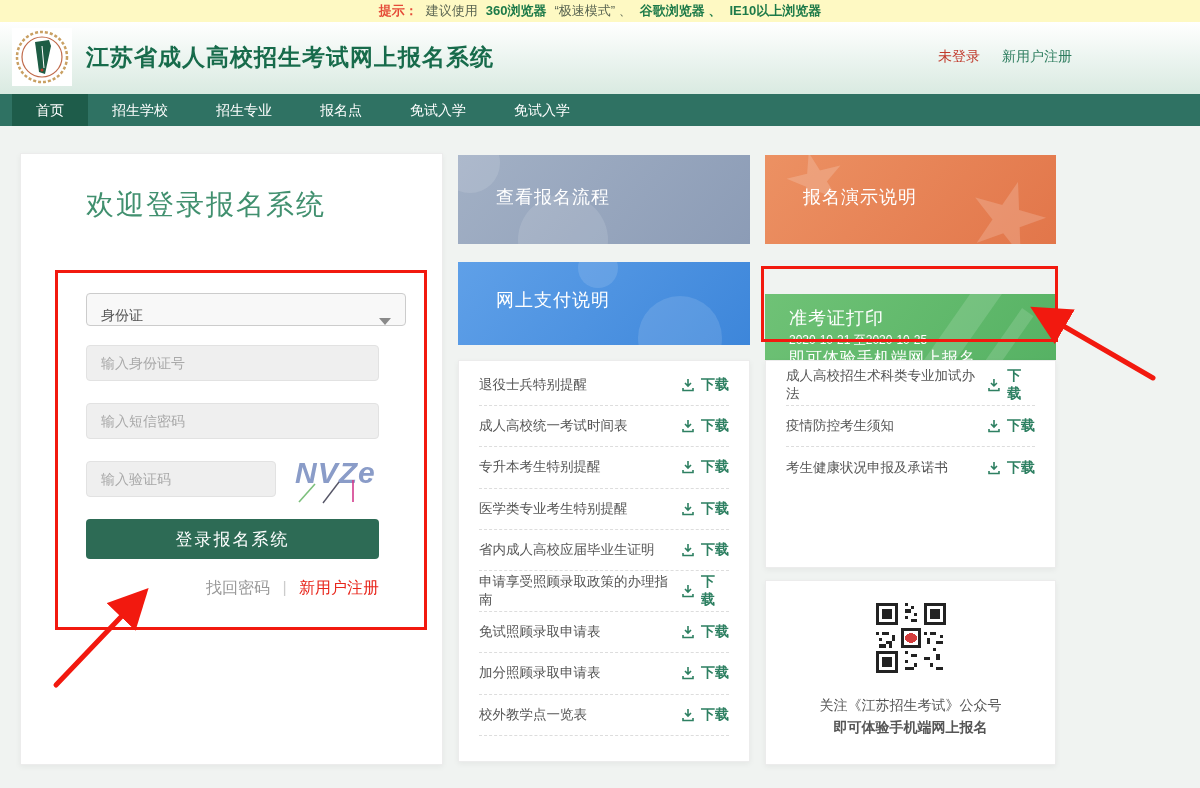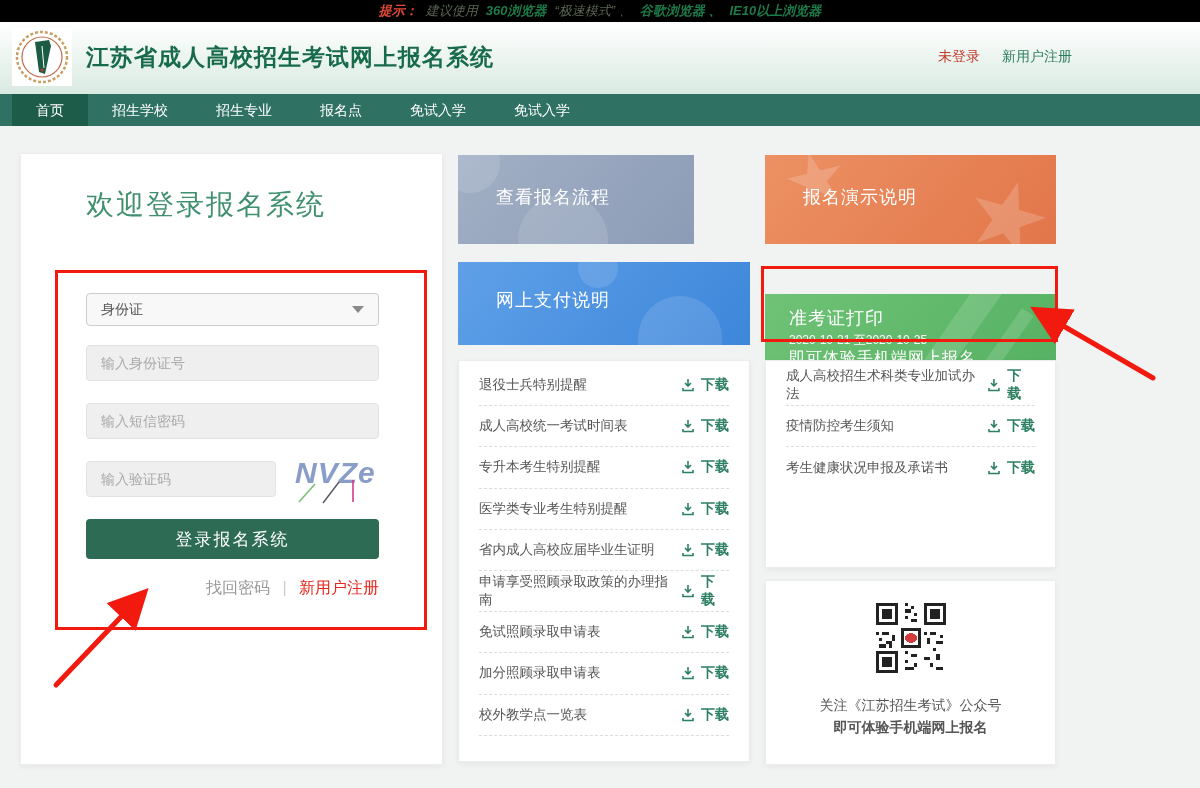--- a/index.html
+++ b/index.html
@@ -1,21 +1,21 @@
 <!DOCTYPE html>
 <html><head>
 <meta charset="utf-8">
 <style>
   * { margin:0; padding:0; box-sizing:border-box; }
   html,body { width:1200px; height:788px; overflow:hidden; }
   body { font-family:"Liberation Sans","DejaVu Sans",sans-serif; background:#f0f3f1; position:relative; }
 
   
-  .hint-bar { position:absolute; left:0; top:0; width:1200px; height:22px; background:#000000;
-              display:flex; align-items:center; justify-content:center; font-size:13px;font-style:italic; }
+  .hint-bar { position:absolute; left:0; top:0; width:1200px; height:22px; background:#fef9c3;
+              display:flex; align-items:center; justify-content:center; font-size:13px; }
   .hint-bar .seg { margin:0 4px; }
   .seg-red { color:#e54b38; font-weight:bold; }
   .seg-dark { color:#5a6552; }
   .seg-green { color:#1d7a49; font-weight:bold; }
 
   
   .header { position:absolute; left:0; top:22px; width:1200px; height:72px;
             background:linear-gradient(#ffffff, #d9eae1); }
   .logo { position:absolute; left:12px; top:6px; width:60px; height:58px; background:#fff;
           display:flex; align-items:center; justify-content:center; }
@@ -28,22 +28,22 @@
   .nav { position:absolute; left:0; top:94px; width:1200px; height:32px; background:#2f7263; display:flex; padding-left:12px; }
   .nav-item { color:#fff; font-size:14px; line-height:32px; padding:0 24px; cursor:pointer; }
   .nav-item.active { background:#1e5c4a; }
 
   
   .card { position:absolute; background:#fff; border:1px solid #ececec; box-shadow:0 2px 6px rgba(0,0,0,0.05); }
 
   
   .login-card { left:20px; top:153px; width:423px; height:612px; }
   .welcome-title { position:absolute; left:65px; top:32px; font-size:28px; color:#41906f; letter-spacing:2px; }
-  .id-select { position:absolute; left:65px; top:139px; width:293px; height:33px; background:#f8f8f8;
-               border:1px solid #cccccc; border-radius:4px; display:flex; align-items:center;
+  .id-select { position:absolute; left:65px; top:139px; width:320px; height:33px; background:#f8f8f8;
+               border:1px solid #cccccc; border-radius:4px; display:flex; align-items:flex-end;
                padding:0 14px; font-size:14px; color:#555; cursor:pointer; }
   .caret { margin-left:auto; width:0; height:0; border-left:6px solid transparent; border-right:6px solid transparent;
            border-top:7px solid #8a8a8a; }
   .form-input { position:absolute; left:65px; height:36px; background:#efefef; border:1px solid #e2e2e2;
                 border-radius:4px; padding:0 14px; font-size:14px; color:#555; width:293px; outline:none; }
   .form-input::placeholder { color:#a9a9a9; }
   .input-id { top:191px; }
   .input-sms { top:249px; }
   .input-captcha { top:307px; width:190px; }
   .captcha-box { position:absolute; left:268px; top:300px; width:94px; height:50px; cursor:pointer; }
@@ -52,21 +52,21 @@
   .login-btn { position:absolute; left:65px; top:365px; width:293px; height:40px; background:#2d6b55;
                color:#fff; font-size:17px; border:none; border-radius:4px; cursor:pointer; letter-spacing:2px; }
   .links-row { position:absolute; left:65px; top:424px; width:293px; text-align:right; font-size:16px; }
   .forgot-link { color:#999; cursor:pointer; text-decoration:none; }
   .link-sep { color:#ccc; margin:0 8px; }
   .register-link { color:#e8281e; cursor:pointer; text-decoration:none; }
 
   
   .banner { position:absolute; overflow:hidden; cursor:pointer; color:#fff; }
   .banner-title { position:absolute; left:38px; top:30px; font-size:18px; font-weight:500; letter-spacing:1px; }
-  .banner-process { left:458px; top:155px; width:236px; height:89px; background:linear-gradient(130deg,#a2b0c5,#8c9cb6); }
+  .banner-process { left:458px; top:155px; width:292px; height:89px; background:linear-gradient(130deg,#a2b0c5,#8c9cb6); }
   .banner-demo    { left:765px; top:155px; width:291px; height:89px; background:linear-gradient(130deg,#ec9163,#e2764a); }
   .banner-payment { left:458px; top:262px; width:292px; height:83px; background:linear-gradient(130deg,#5fa0e8,#3d86da); }
   .banner-print   { left:765px; top:262px; width:291px; height:83px; background:linear-gradient(130deg,#6fc276,#55b163);margin-top:32px; }
   .banner-payment .banner-title, .banner-print .banner-title { top:26px; }
   .print-title { position:absolute; left:24px; top:12px; font-size:18px; letter-spacing:1px; }
   .print-date  { position:absolute; left:24px; top:38px; font-size:12px; }
   .print-note  { position:absolute; left:24px; top:54px; font-size:16px; letter-spacing:1px; }
   .deco-circle { position:absolute; border-radius:50%; background:rgba(255,255,255,0.12); }
   .deco-star { position:absolute; color:rgba(255,255,255,0.18); }
   .deco-slash { position:absolute; background:rgba(255,255,255,0.14); transform:rotate(35deg); }

